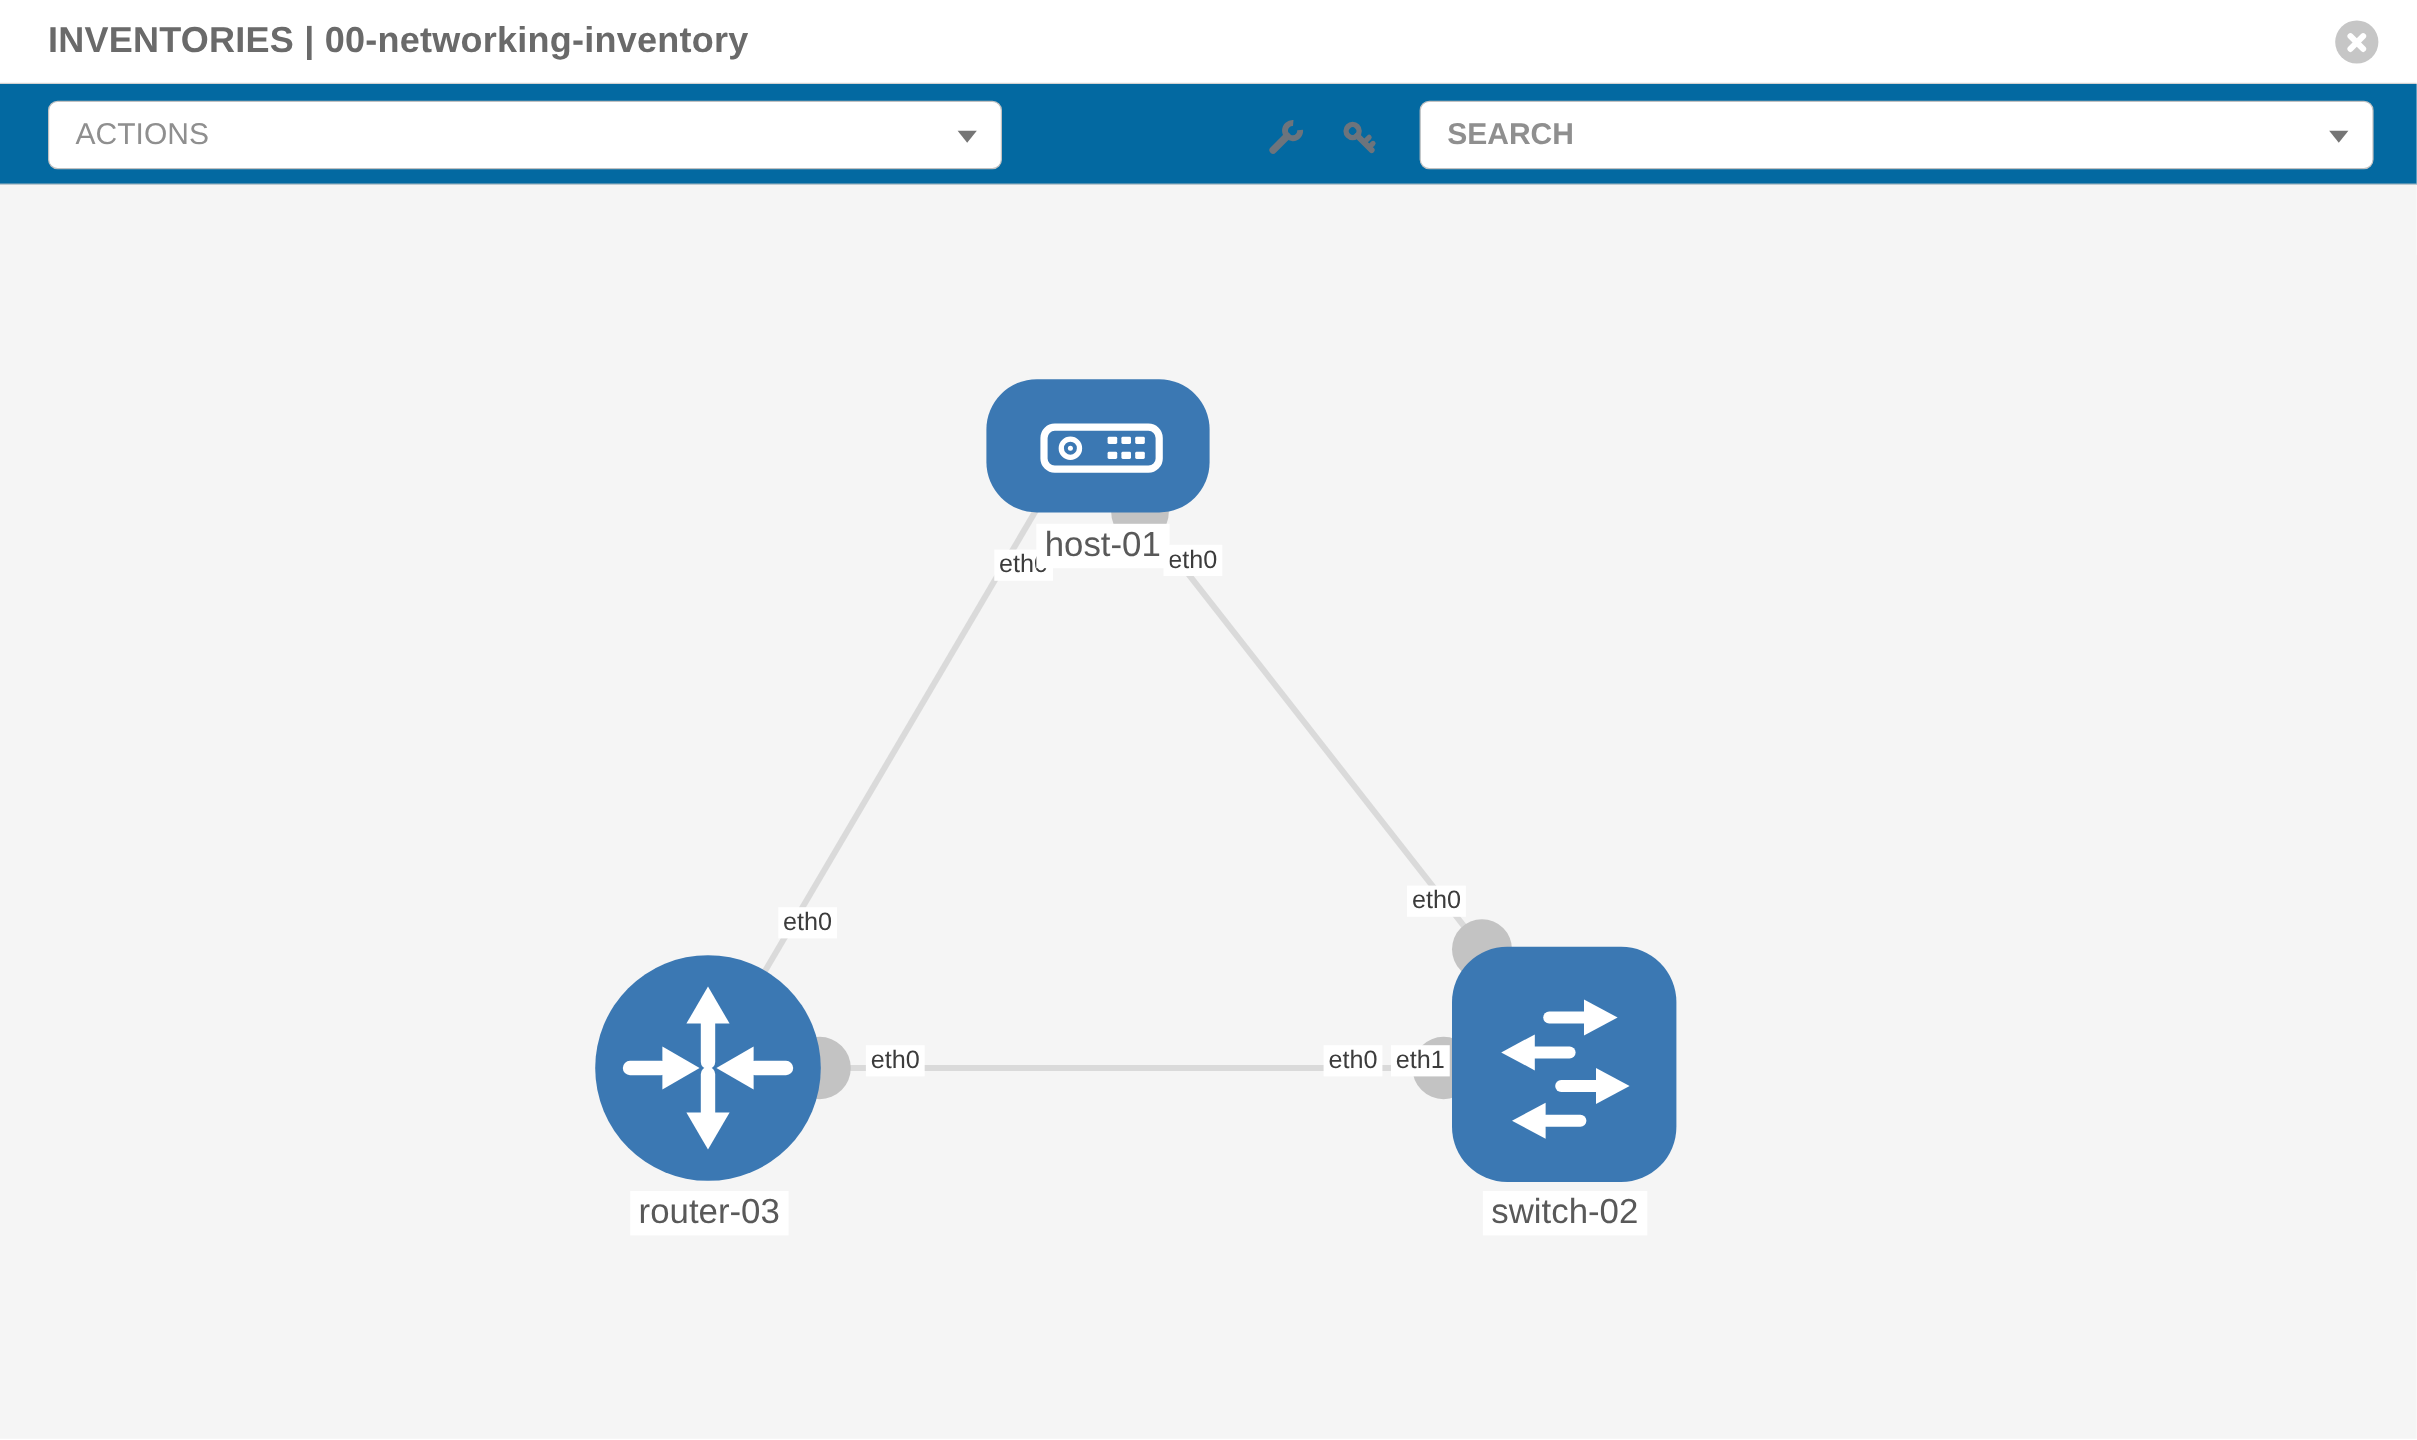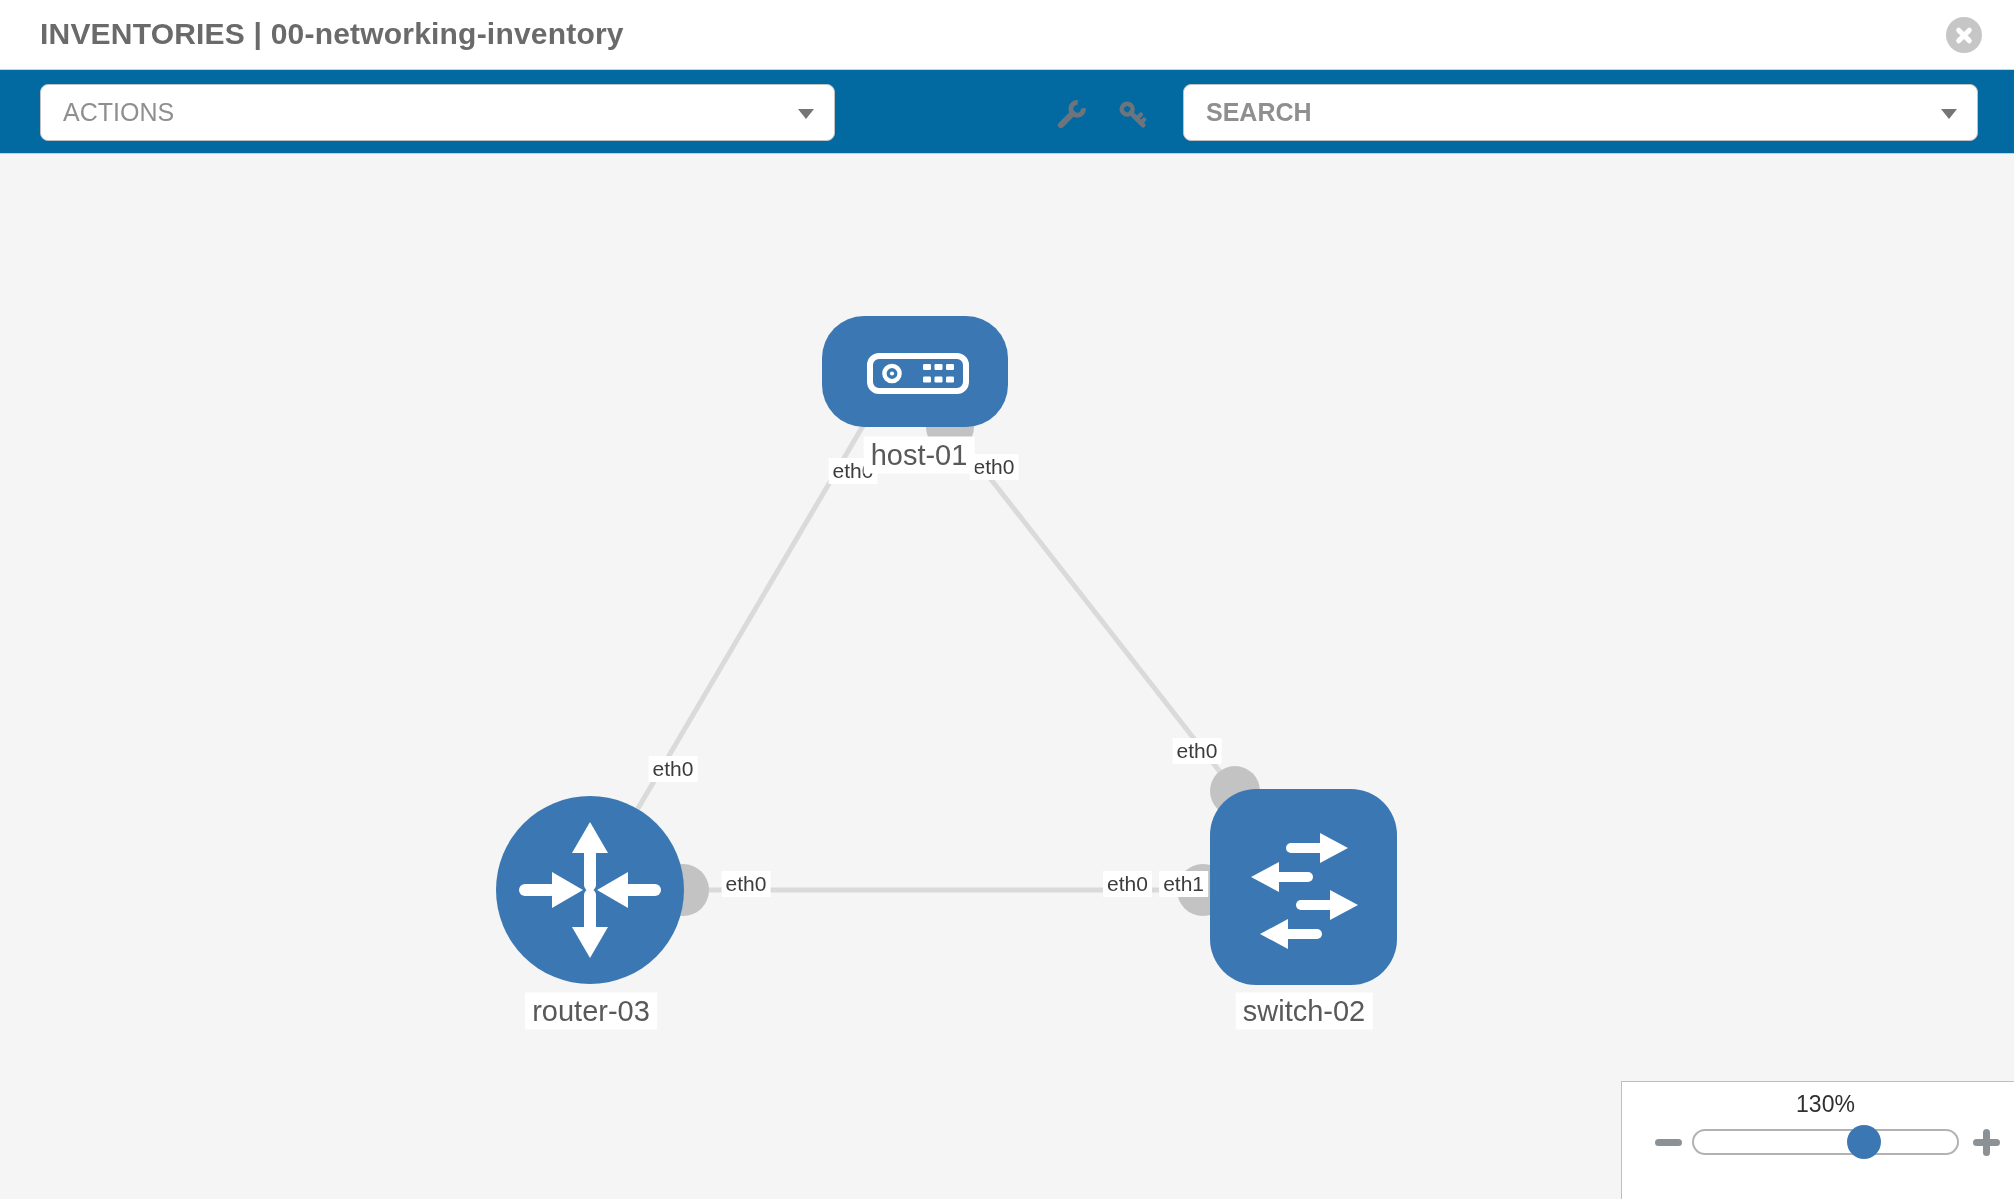--- a/index.html
+++ b/index.html
@@ -166,23 +166,13 @@
   <div class="if-label" style="left:994px; top:313px;">eth0</div>
   <div class="if-label" style="left:1197px; top:597px;">eth0</div>
   <div class="if-label" style="left:746px; top:730px;">eth0</div>
   <div class="if-label anchor-left" style="left:1103px; top:730px; z-index:1;">eth0</div>
   <div class="if-label anchor-right" style="left:1164px; top:730px; z-index:2;margin-left:44px;">eth1</div>
 
   <div class="node-label" style="left:919px; top:301px;">host-01</div>
   <div class="node-label" style="left:591px; top:857px;">router-03</div>
   <div class="node-label" style="left:1304px; top:857px;">switch-02</div>
 
-  <div class="zoom-panel">
-    <div class="zoom-level">130%</div>
-    <div class="zoom-minus"></div>
-    <div class="zoom-track"></div>
-    <div class="zoom-knob"></div>
-    <div class="zoom-plus">
-      <span class="ph"></span>
-      <span class="pv"></span>
-    </div>
-  </div>
 </div>
 
 </body></html>

